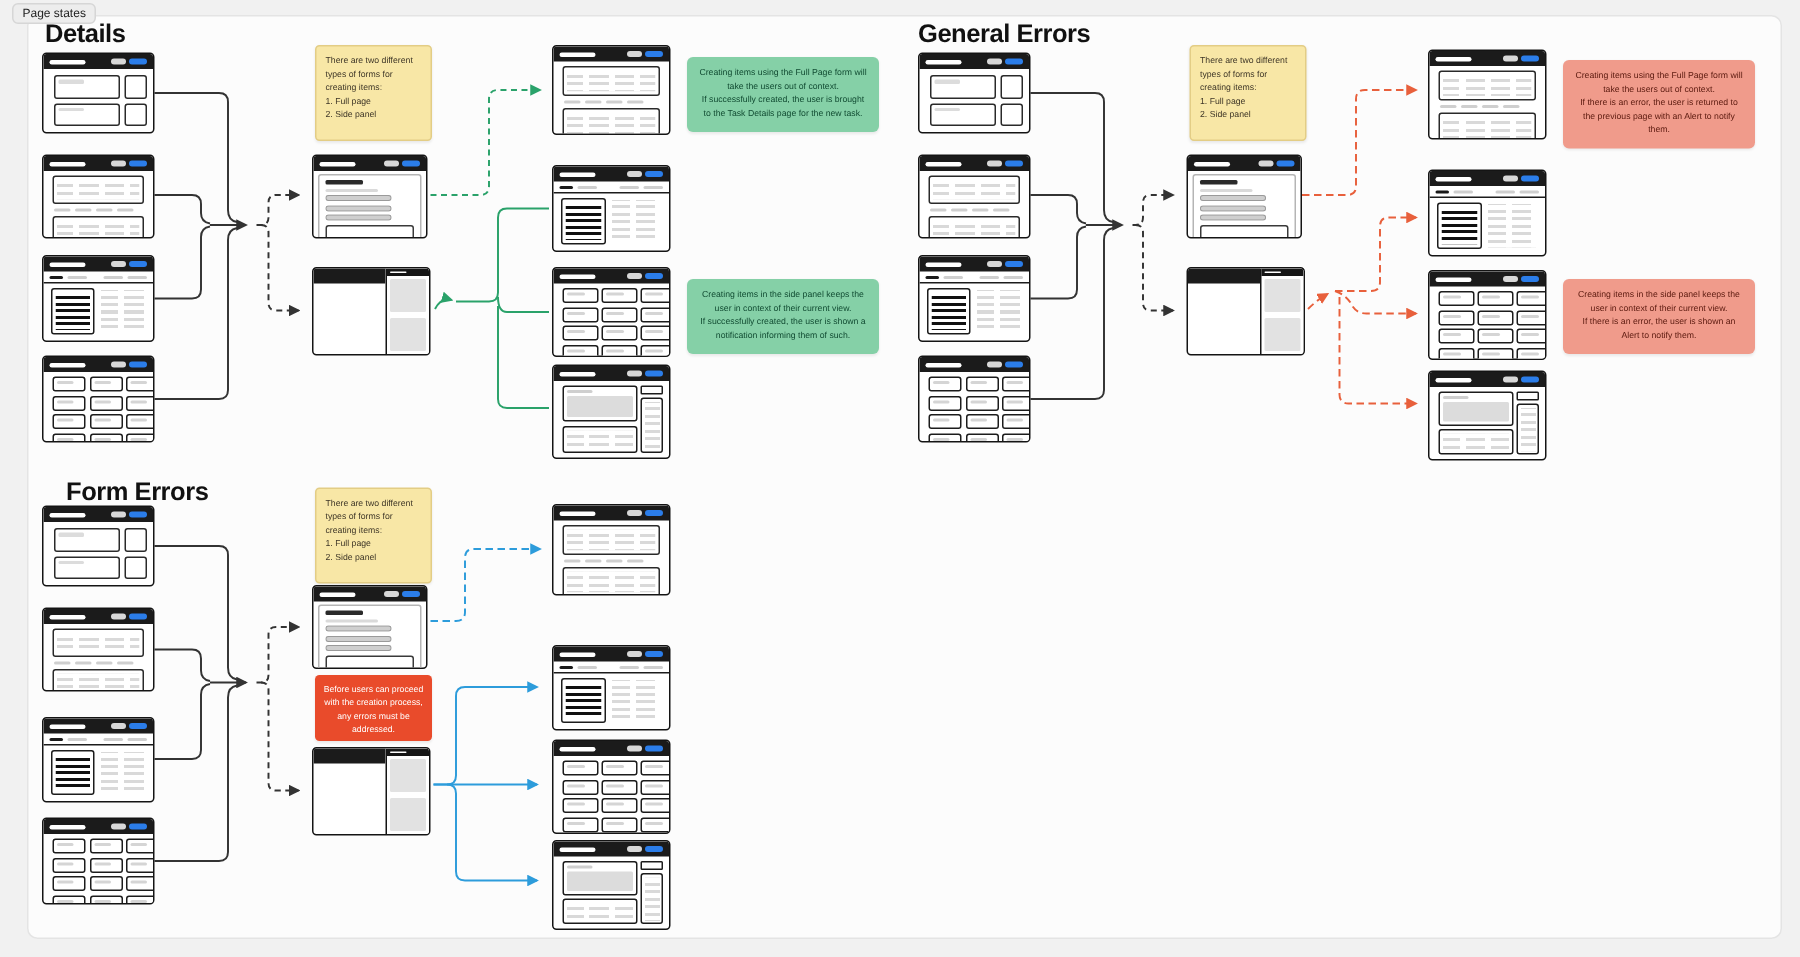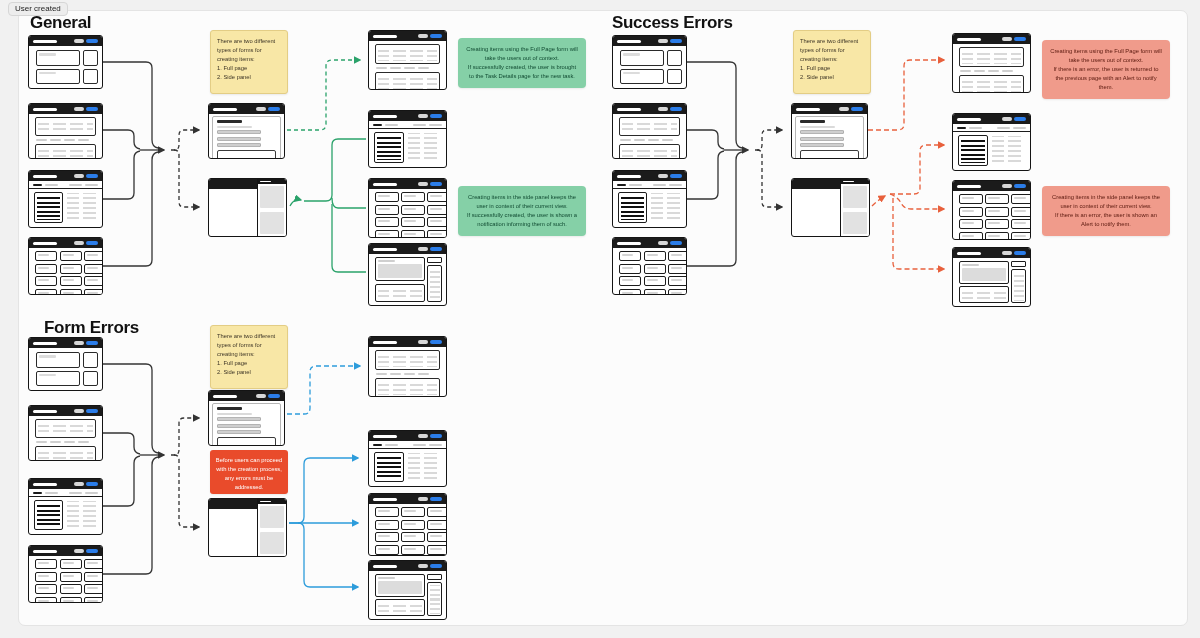--- a/index.html
+++ b/index.html
@@ -77,21 +77,21 @@
   .ln-gd{stroke:#2AA26A;fill:none;stroke-width:1.3;stroke-dasharray:4 3;}
   .ln-rd{stroke:#E8603C;fill:none;stroke-width:1.3;stroke-dasharray:5 3;}
   .ln-b{stroke:#2D9CDB;fill:none;stroke-width:1.3;}
   .ln-bd{stroke:#2D9CDB;fill:none;stroke-width:1.3;stroke-dasharray:5 3;}
 </style>
 </head>
 <body>
 
 <div class="stage">
   <div class="canvas"></div>
-  <div class="badge">User created</div>
+  <div class="badge">Page states</div>
 
   <svg class="links" width="1200" height="638">
     <defs>
       <marker id="mk-k" markerWidth="6" markerHeight="6" refX="5" refY="3" orient="auto">
           <path d="M0,0 L6,3 L0,6 z" fill="#333"></path>
         </marker>
       <marker id="mk-g" markerWidth="6" markerHeight="6" refX="5" refY="3" orient="auto">
           <path d="M0,0 L6,3 L0,6 z" fill="#2AA26A"></path>
         </marker>
       <marker id="mk-r" markerWidth="6" markerHeight="6" refX="5" refY="3" orient="auto">
@@ -149,21 +149,21 @@
     </g>
 
     <g>
       <path class="ln-bd" d="M287,414 H304 Q310,414 310,408 V372 Q310,366 316,366 H360" marker-end="url(#mk-b)"></path>
       <path class="ln-b" d="M289,523 H298 Q304,523 304,517 V464 Q304,458 310,458 H358" marker-end="url(#mk-b)"></path>
       <path class="ln-b" d="M289,523 H358" marker-end="url(#mk-b)"></path>
       <path class="ln-b" d="M298,523 Q304,523 304,529 V581 Q304,587 310,587 H358" marker-end="url(#mk-b)"></path>
     </g>
   </svg>
 
-  <div class="h1" style="left:30px;top:13px;">General</div>
+  <div class="h1" style="left:30px;top:13px;">Details</div>
 
   <div class="wf" style="left:28px;top:35px;width:75px;height:54px;">
     <div class="wf-head">
         <span class="wf-logo"></span>
         <span class="sp"></span>
         <span class="pg"></span>
         <span class="pb"></span>
       </div>
     <div class="dash-body">
         <div class="dash-row">
@@ -352,21 +352,21 @@
           <div class="box"></div>
         </div>
       </div>
   </div>
 
   <div class="note green" style="left:458px;top:38px;">Creating items using the Full Page form will take the users out of context.
 If successfully created, the user is brought to the Task Details page for the new task.</div>
   <div class="note green" style="left:458px;top:186px;">Creating items in the side panel keeps the user in context of their current view.
 If successfully created, the user is shown a notification informing them of such.</div>
 
-  <div class="h1" style="left:612px;top:13px;">Success Errors</div>
+  <div class="h1" style="left:612px;top:13px;">General Errors</div>
 
   <div class="wf" style="left:612px;top:35px;width:75px;height:54px;">
     <div class="wf-head">
         <span class="wf-logo"></span>
         <span class="sp"></span>
         <span class="pg"></span>
         <span class="pb"></span>
       </div>
     <div class="dash-body">
         <div class="dash-row">

